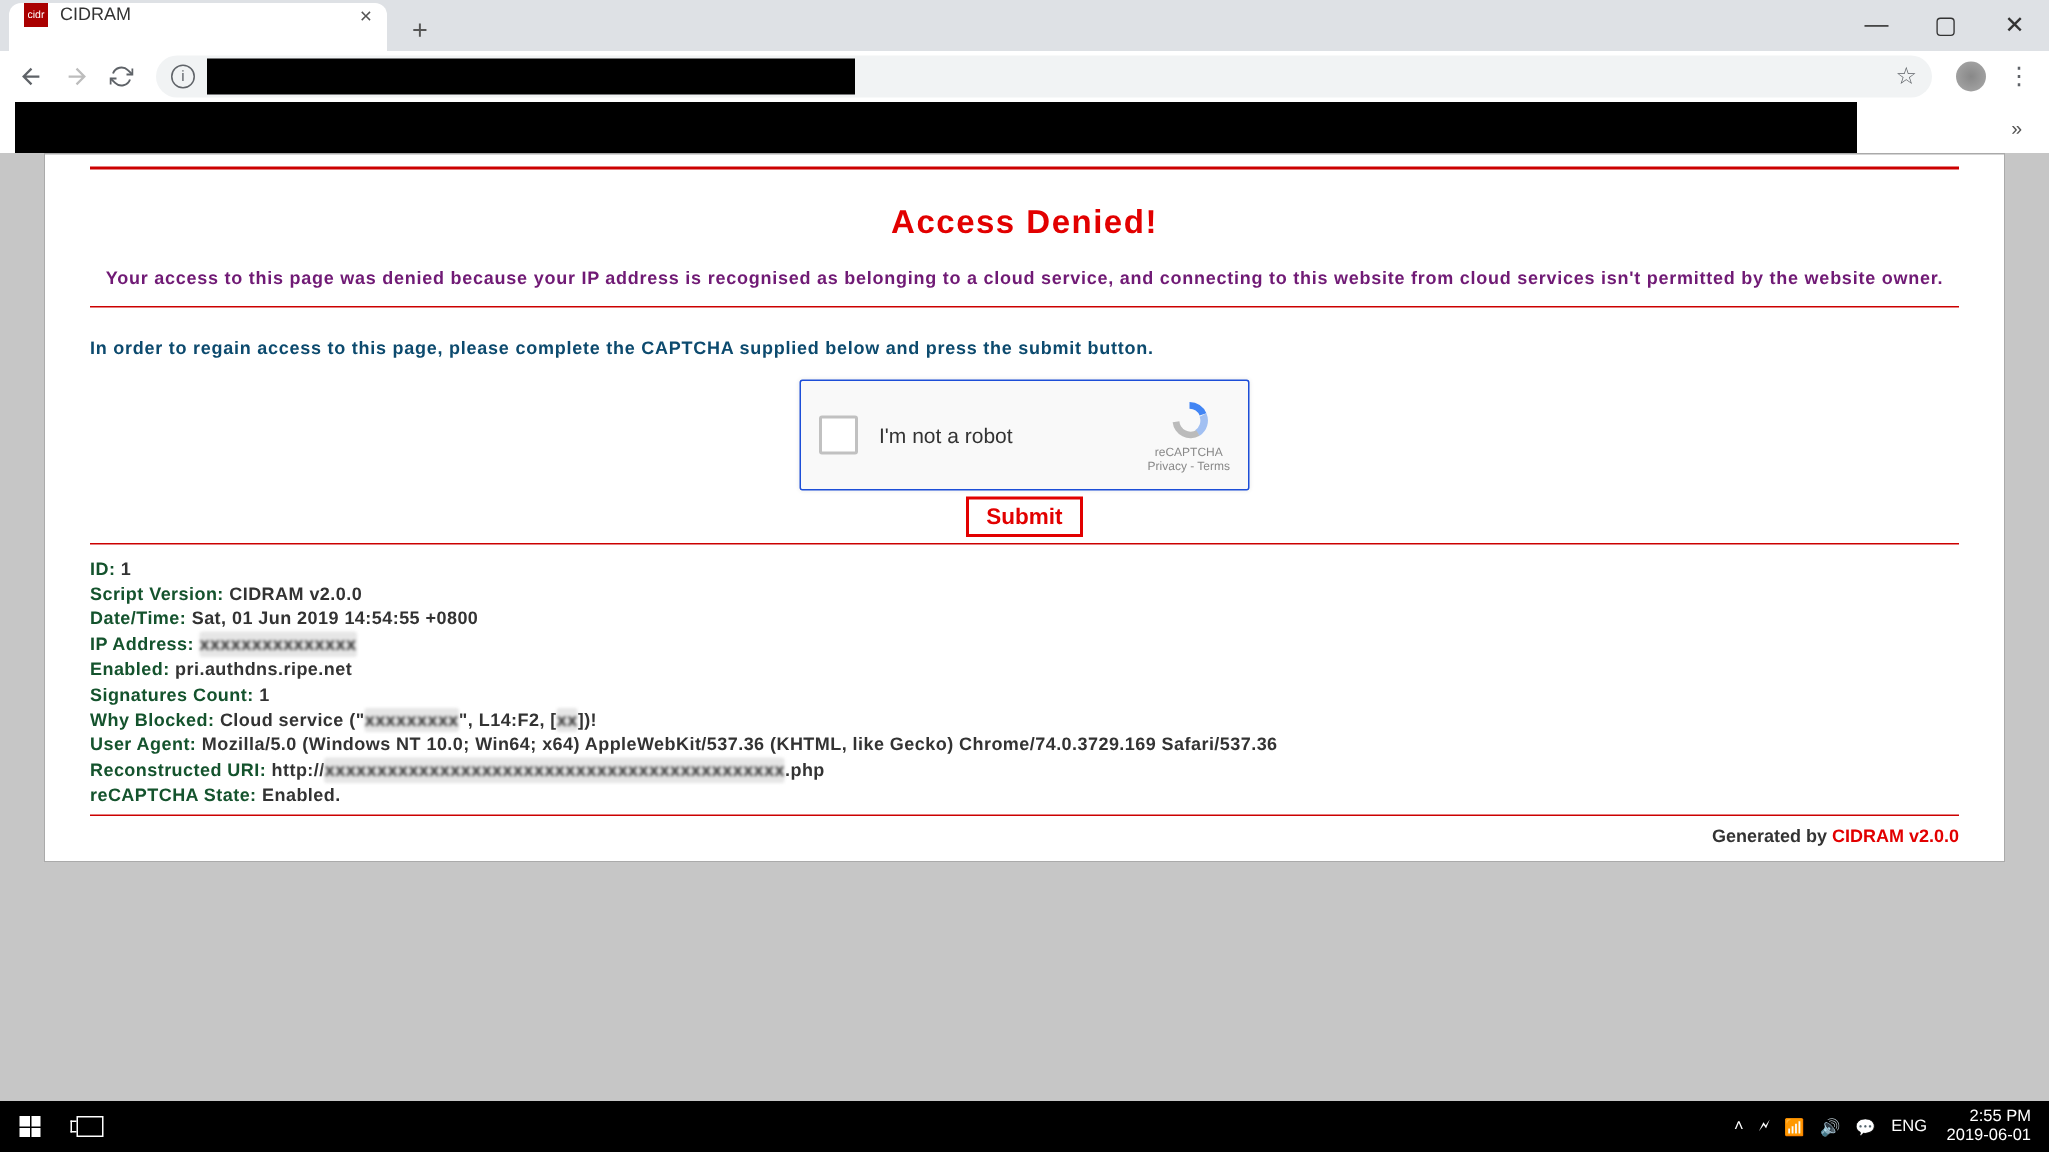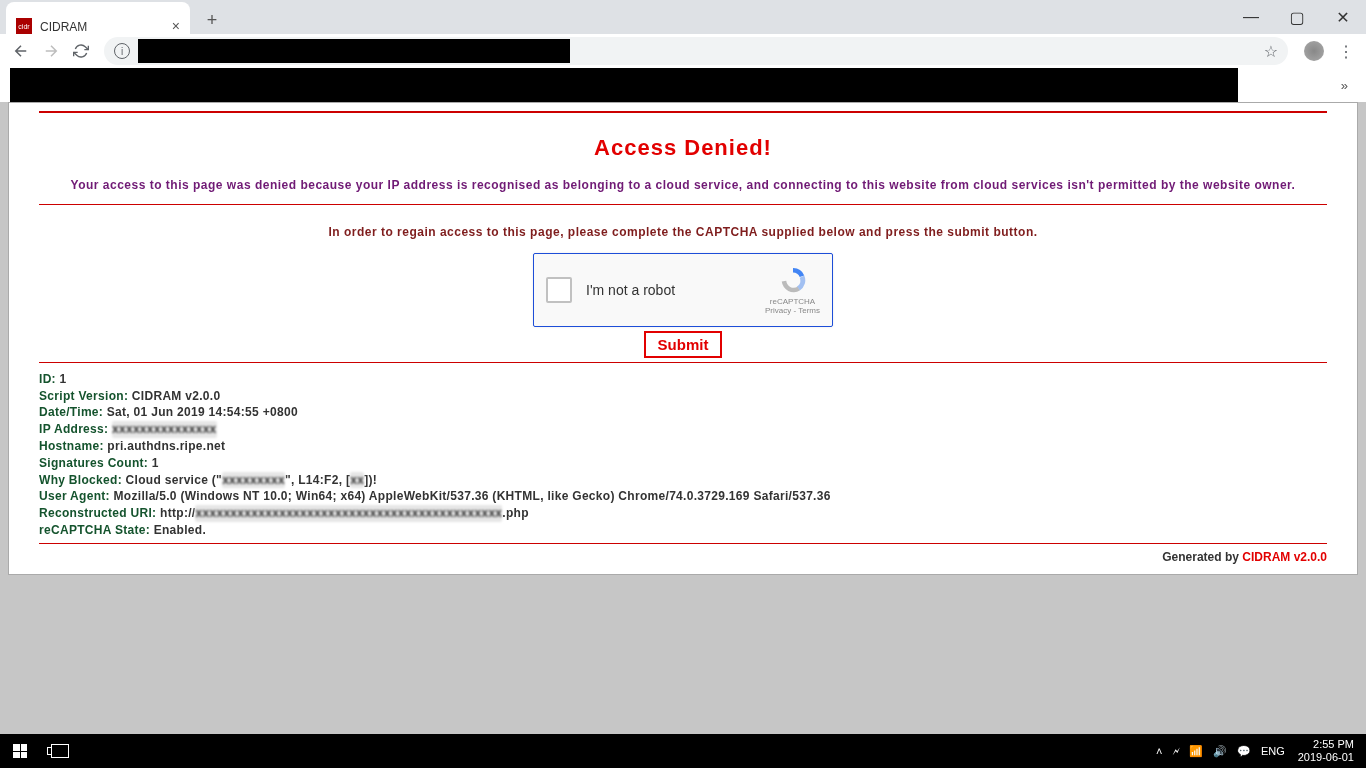--- a/index.html
+++ b/index.html
@@ -21,23 +21,23 @@
   height: 34px;
   display: flex;
   align-items: flex-end;
   padding-left: 6px;
   position: relative;
 }
 .tab {
   background: #fff;
   border-radius: 8px 8px 0 0;
   height: 32px;
-  width: 184px;
-  display: flex;
-  align-items: flex-end;
+  width: 252px;
+  display: flex;
+  align-items: flex-start;
   padding: 0 10px;
   font-size: 12px;
   color: #333;
   position: relative;
 }
 .tab .favicon {
   width: 16px; height: 16px;
   background: #a00;
   margin-right: 8px;
   display: flex; align-items: center; justify-content: center;
@@ -126,21 +126,21 @@
   position: absolute;
   right: 18px;
   top: 10px;
   font-size: 13px;
   color: #555;
 }
 
 
 .content-wrap {
   background: #c6c6c6;
-  padding: 0 8px;
+  padding: 0 29px;
 }
 .panel {
   background: #fff;
   border: 1px solid #aaa;
   padding: 8px 30px 10px 30px;
 }
 
 .red-rule { border: none; border-top: 1px solid #c00; }
 .red-rule.thick { border-top: 2px solid #c00; }
 
@@ -155,24 +155,24 @@
 .reason {
   color: #701a75;
   font-size: 12px;
   font-weight: bold;
   text-align: center;
   letter-spacing: 0.5px;
   line-height: 1.4;
   margin: 0 0 10px 0;
 }
 .instruction {
-  color: #7f1d1d;
+  color: #0c4a6e;
   font-size: 12px;
   font-weight: bold;
-  text-align: center;
+  text-align: left;
   letter-spacing: 0.5px;
   margin: 20px 0 14px 0;
 }
 
 .captcha-box {
   width: 300px;
   height: 74px;
   border: 1px solid #1d4ed8;
   background: #f9f9f9;
   border-radius: 2px;
@@ -351,21 +351,21 @@
     </div>
 
     <button class="submit-btn">Submit</button>
     <hr class="red-rule">
 
     <div class="details">
       <div><span class="k">ID:</span> <span class="v">1</span></div>
       <div><span class="k">Script Version:</span> <span class="v">CIDRAM v2.0.0</span></div>
       <div><span class="k">Date/Time:</span> <span class="v">Sat, 01 Jun 2019 14:54:55 +0800</span></div>
       <div><span class="k">IP Address:</span> <span class="v blur">xxxxxxxxxxxxxxx</span></div>
-      <div><span class="k">Hostname:</span> <span class="v">pri.authdns.ripe.net</span></div>
+      <div><span class="k">Enabled:</span> <span class="v">pri.authdns.ripe.net</span></div>
       <div><span class="k">Signatures Count:</span> <span class="v">1</span></div>
       <div><span class="k">Why Blocked:</span> <span class="v">Cloud service ("</span><span class="v blur">xxxxxxxxx</span><span class="v">", L14:F2, [</span><span class="v blur">xx</span><span class="v">])!</span></div>
       <div><span class="k">User Agent:</span> <span class="v">Mozilla/5.0 (Windows NT 10.0; Win64; x64) AppleWebKit/537.36 (KHTML, like Gecko) Chrome/74.0.3729.169 Safari/537.36</span></div>
       <div><span class="k">Reconstructed URI:</span> <span class="v">http://</span><span class="v blur">xxxxxxxxxxxxxxxxxxxxxxxxxxxxxxxxxxxxxxxxxxxx</span><span class="v">.php</span></div>
       <div><span class="k">reCAPTCHA State:</span> <span class="v">Enabled.</span></div>
     </div>
     <hr class="red-rule">
     <div class="footer">
       <span>Generated by </span><span class="link">CIDRAM v2.0.0</span>
     </div>

